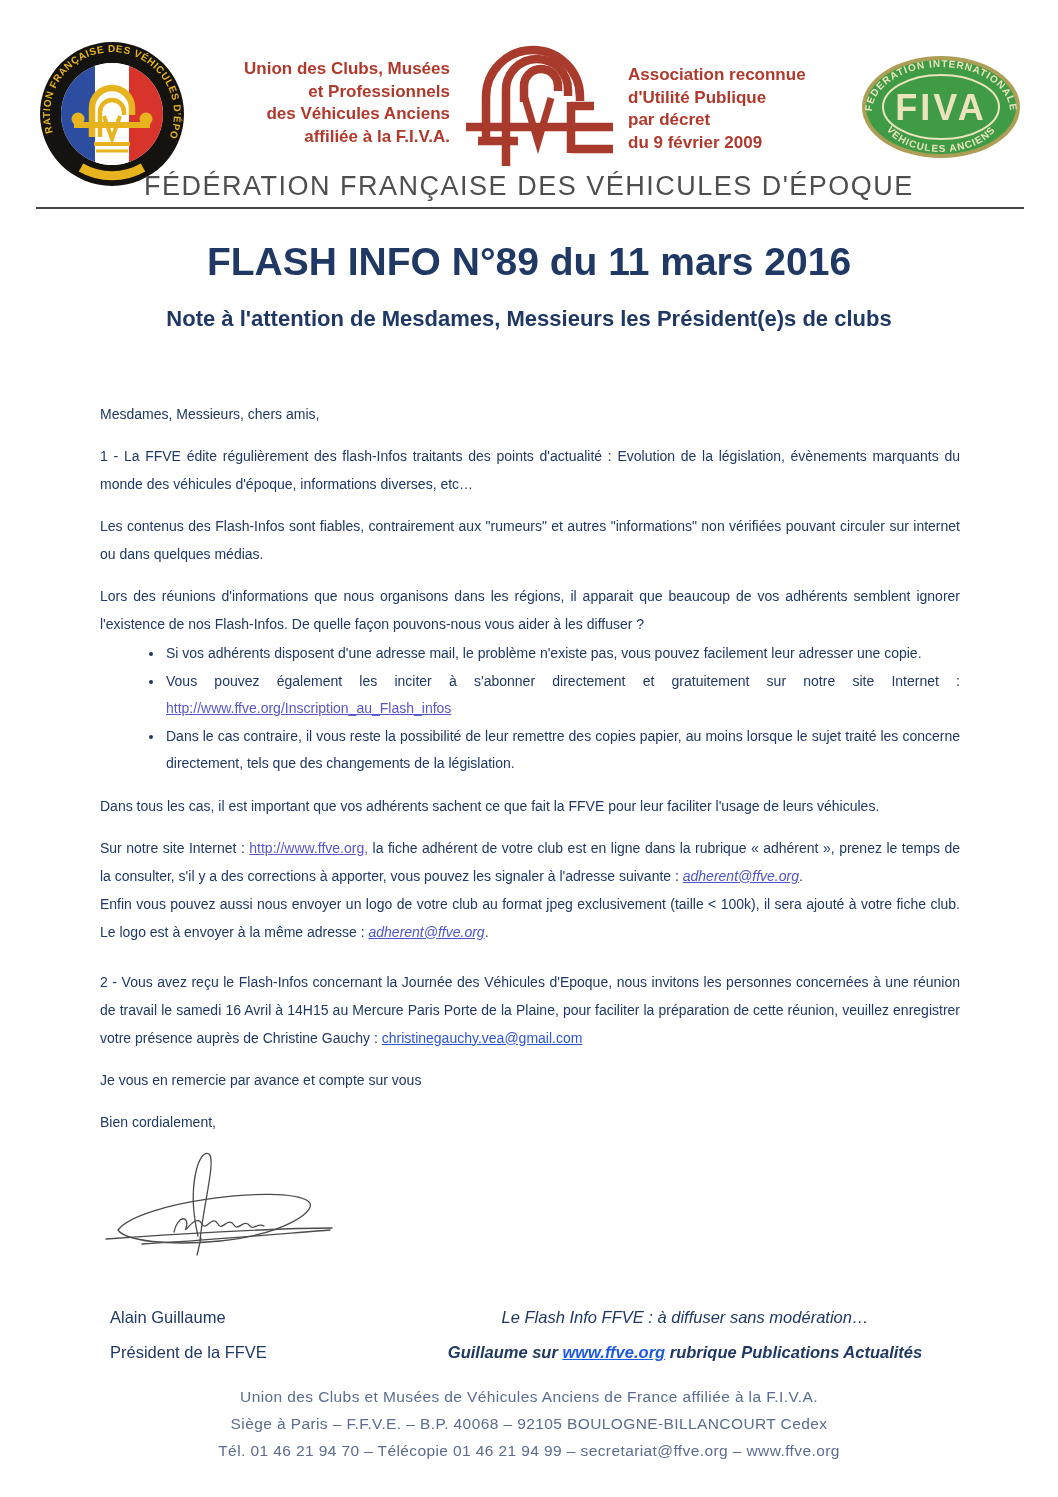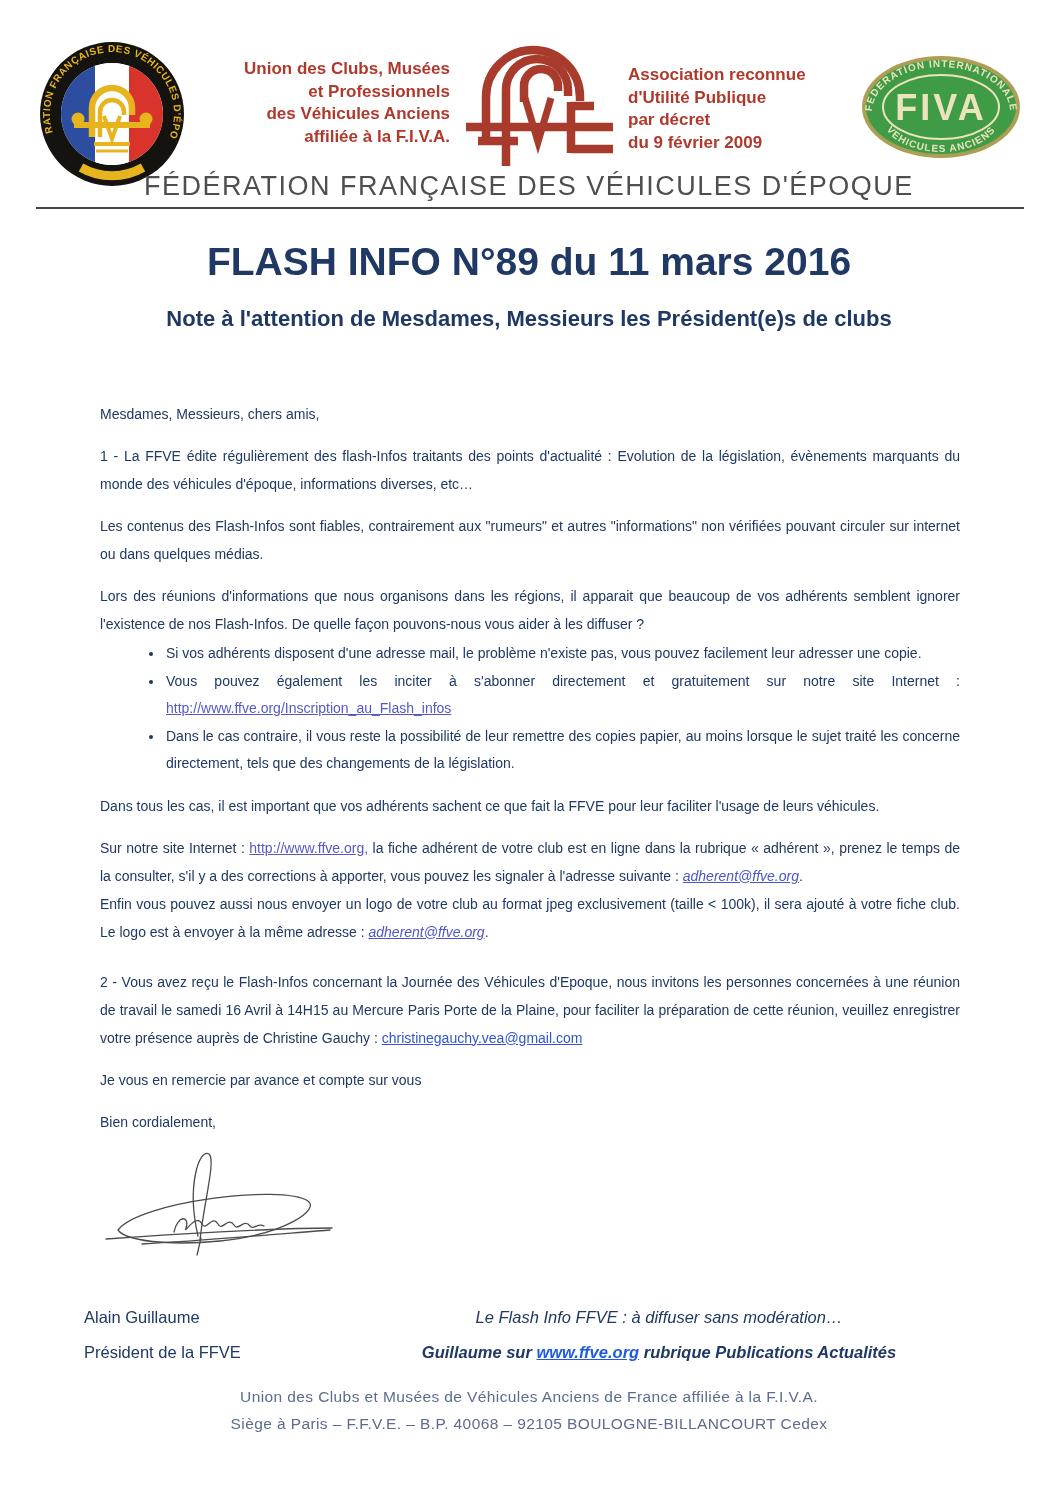--- a/index.html
+++ b/index.html
@@ -34,21 +34,21 @@
   ul.blist{margin:2px 0 14px 0;padding-left:64px;list-style:disc;}
   ul.blist li{padding-left:2px;line-height:27.5px;}
   a{cursor:pointer;}
   .lnk{text-decoration:underline;}
   .lnk-purple{color:#5757C9;}
   .lnk-blue{color:#2F55D4;}
   .lnk-it{color:#4A55C8;font-style:italic;}
   .sig-svg{display:block;margin:8px 0 0 2px;}
 
   
-  .sign-row{position:absolute;top:1300px;left:84px;width:860px;display:flex;
+  .sign-row{position:absolute;top:1300px;left:110px;width:860px;display:flex;
             color:#1F3864;font-size:16.5px;line-height:35px;}
   .sign-left{width:290px;}
   .sign-center{flex:1;text-align:center;}
   .tag1{font-style:italic;}
   .tag2{font-style:italic;font-weight:700;}
   .tag2 .lnk{color:#1F5AE0;}
 
   
   .footer{position:absolute;top:1383px;left:0;width:100%;text-align:center;
           color:#5B6C90;font-size:15.5px;line-height:27px;letter-spacing:0.4px;}
@@ -190,15 +190,16 @@
     </div>
     <div class="sign-center">
       <div class="tag1">Le Flash Info FFVE : à diffuser sans modération…</div>
       <div class="tag2"><span>Guillaume sur </span><a class="lnk">www.ffve.org</a><span> rubrique Publications Actualités</span></div>
     </div>
   </div>
 
   <div class="footer">
     <div>Union des Clubs et Musées de Véhicules Anciens de France affiliée à la F.I.V.A.</div>
     <div>Siège à Paris – F.F.V.E. – B.P. 40068 – 92105 BOULOGNE-BILLANCOURT Cedex</div>
+    <div>Tél. 01 46 21 94 70 – Télécopie 01 46 21 94 99 – secretariat@ffve.org – www.ffve.org</div>
   </div>
 
 </div>
 
 </body></html>

